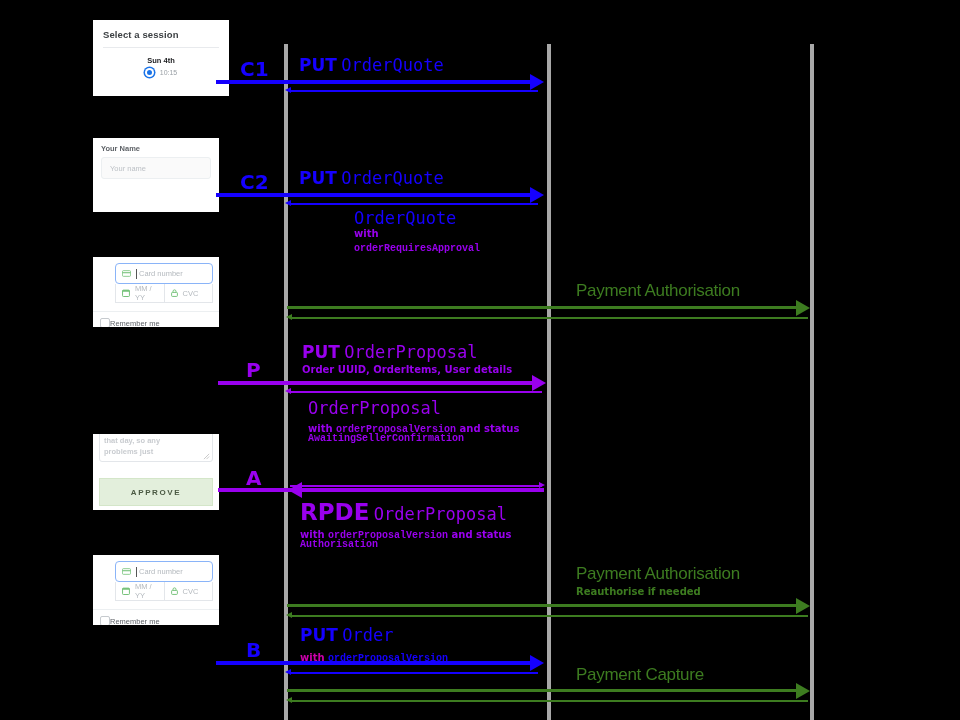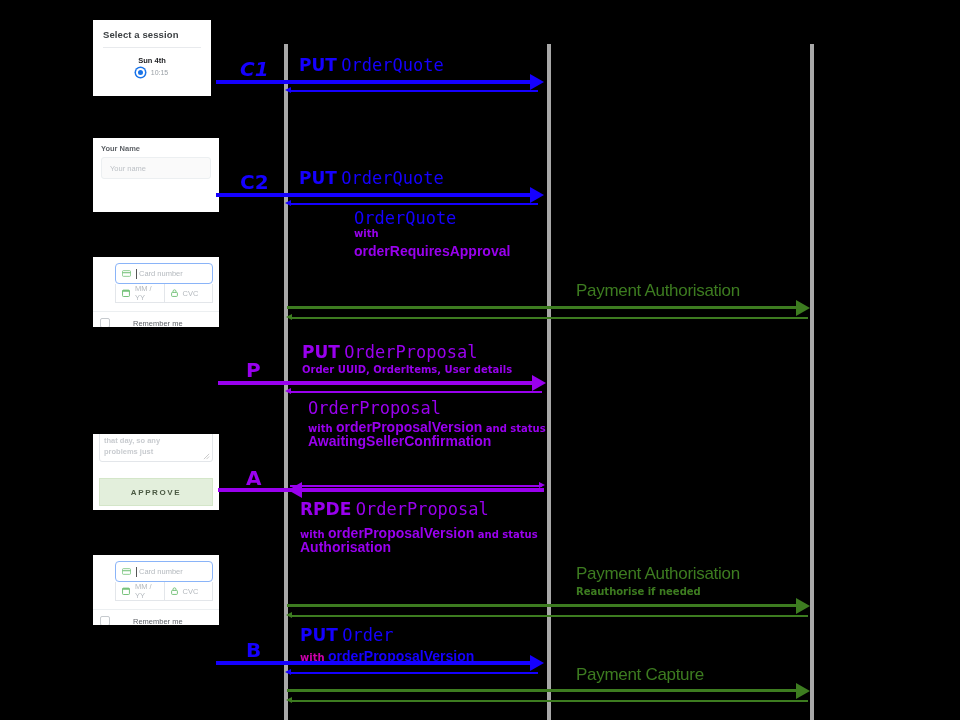--- a/index.html
+++ b/index.html
@@ -29,21 +29,21 @@
   .uc-cardwrap{padding:6px 6px 0 22px;}
   .uc-cardnum{border:1.4px solid #8ab4f8;border-radius:4px;height:19px;display:flex;
               align-items:center;gap:5px;padding-left:6px;background:#fff;}
   .uc-row2{display:flex;border:1px solid #e3e6ea;border-top:none;}
   .uc-half{flex:1;height:18px;display:flex;align-items:center;gap:5px;padding-left:6px;
            font-size:7.5px;color:#b4b9be;}
   .uc-half + .uc-half{border-left:1px solid #e3e6ea;}
   .uc-ph{font-size:7.5px;color:#b4b9be;}
   .uc-caret{width:1px;height:10px;background:#555;}
   .uc-divider{height:1px;background:#eceff1;margin:5px 0 0 0;}
-  .uc-remember{display:flex;align-items:flex-end;gap:23px;padding:6px 8px 0 7px;}
+  .uc-remember{display:flex;align-items:flex-end;gap:0;padding:6px 8px 0 7px;}
   .uc-check{width:8px;height:8px;border:1px solid #c6cace;border-radius:2px;background:#fff;}
   .uc-remlbl{font-size:7.5px;color:#5f6368;}
   .ic{display:inline-block;vertical-align:middle;}
 
   .uc-ta{margin:4px 6px 0 6px;border:1px solid #e3e6ea;border-radius:3px;height:28px;
          background:#fff;position:relative;overflow:hidden;padding:2px 4px;}
   .uc-taline{font-size:7.5px;color:#c9ccd0;line-height:11px;font-weight:bold;}
   .uc-grip{position:absolute;right:2px;bottom:1px;width:7px;height:7px;}
   .uc-approve{margin:6px 6px 0 6px;height:26px;background:#e3efdc;border:1px solid #d4e6c9;
               display:flex;align-items:center;justify-content:center;
@@ -54,34 +54,34 @@
   .headR{border-width:8px 0 8px 14px;border-color:transparent transparent transparent currentColor;}
   .headL{border-width:8px 14px 8px 0;border-color:transparent currentColor transparent transparent;}
   .tipR{border-width:3.5px 0 3.5px 6px;border-color:transparent transparent transparent currentColor;}
   .tipL{border-width:3.5px 6px 3.5px 0;border-color:transparent currentColor transparent transparent;}
 
   
   .lab{position:absolute;white-space:nowrap;}
   .mono{font-family:"DejaVu Sans Mono","Liberation Mono",monospace;}
   .verb{font-family:"DejaVu Sans","Liberation Sans",sans-serif;font-weight:bold;}
   .sub{font-size:10px;font-weight:bold;font-family:"DejaVu Sans","Liberation Sans",sans-serif;}
-  .submono{font-size:14px;font-weight:bold;font-family:Liberation Sans, sans-serif;}
+  .submono{font-size:10px;font-weight:bold;font-family:Liberation Mono, monospace;}
   .grn-title{font-size:17px;letter-spacing:-.3px;}
   .step{font-size:20px;font-weight:bold;font-family:"DejaVu Sans","Liberation Sans",sans-serif;}
 </style>
 </head>
 <body>
 
 <div class="stage">
 
   <div class="lifeline" style="left:284px;top:44px;height:676px;"></div>
   <div class="lifeline" style="left:547px;top:44px;height:676px;"></div>
   <div class="lifeline" style="left:810px;top:44px;height:676px;"></div>
 
-  <div class="uicard" style="left:93px;top:20px;width:118px;height:76px;">
+  <div class="uicard" style="left:93px;top:20px;width:136px;height:76px;">
     <div class="uc-title">Select a session</div>
     <div class="uc-rule"></div>
     <div class="uc-day">Sun 4th</div>
     <div class="uc-slotrow">
       <span class="uc-radio"></span>
       <span class="uc-time">10:15</span>
     </div>
   </div>
 
   <div class="uicard" style="left:93px;top:138px;width:126px;height:74px;">
@@ -161,21 +161,21 @@
         </div>
       </div>
     </div>
     <div class="uc-divider" style="margin-top:8px;"></div>
     <div class="uc-remember">
       <span class="uc-check"></span>
       <span class="uc-remlbl">Remember me</span>
     </div>
   </div>
 
-  <div class="lab step" style="left:240px;top:57px;color:#1500ff;font-style:italic;">C1</div>
+  <div class="lab step" style="left:240px;top:57px;color:#1500ff;">C1</div>
   <div class="lab" style="left:299px;top:55px;color:#1500ff;">
     <span class="verb" style="font-size:17px;">PUT</span>
     <span class="mono" style="font-size:17px;">OrderQuote</span>
   </div>
   <div class="bar" style="left:216px;top:80px;width:316px;background:#1500ff;color:#1500ff;"></div>
   <div class="head headR" style="left:530px;top:74px;color:#1500ff;"></div>
   <div class="thin" style="left:290px;top:90px;width:248px;background:#1500ff;color:#1500ff;"></div>
   <div class="head tipL" style="left:285px;top:87px;color:#1500ff;"></div>
 
   <div class="lab step" style="left:240px;top:170px;color:#1500ff;">C2</div>
@@ -215,21 +215,21 @@
   </div>
   <div class="lab submono" style="left:308px;top:433px;color:#9900ee;">AwaitingSellerConfirmation</div>
 
   <div class="lab step" style="left:246px;top:466px;color:#9900ee;">A</div>
   <div class="thin" style="left:290px;top:485px;width:252px;background:#9900ee;color:#9900ee;"></div>
   <div class="head tipR" style="left:539px;top:482px;color:#9900ee;"></div>
   <div class="bar" style="left:218px;top:488px;width:326px;background:#9900ee;color:#9900ee;"></div>
   <div class="head headL" style="left:288px;top:482px;color:#9900ee;"></div>
 
   <div class="lab" style="left:300px;top:499px;color:#9900ee;">
-    <span class="verb" style="font-size:17px;">RPDE</span>
+    <span class="verb" style="font-size:23px;">RPDE</span>
     <span class="mono" style="font-size:17px;">OrderProposal</span>
   </div>
   <div class="lab" style="left:300px;top:524px;color:#9900ee;">
     <span class="sub">with </span><span class="submono">orderProposalVersion</span><span class="sub"> and status</span>
   </div>
   <div class="lab submono" style="left:300px;top:539px;color:#9900ee;">Authorisation</div>
 
   <div class="lab grn-title" style="left:576px;top:564px;color:#3d7c20;">Payment Authorisation</div>
   <div class="lab sub" style="left:576px;top:586px;color:#3d7c20;">Reauthorise if needed</div>
   <div class="thin" style="left:287px;top:604px;width:516px;height:3px;background:#3d7c20;color:#3d7c20;"></div>

